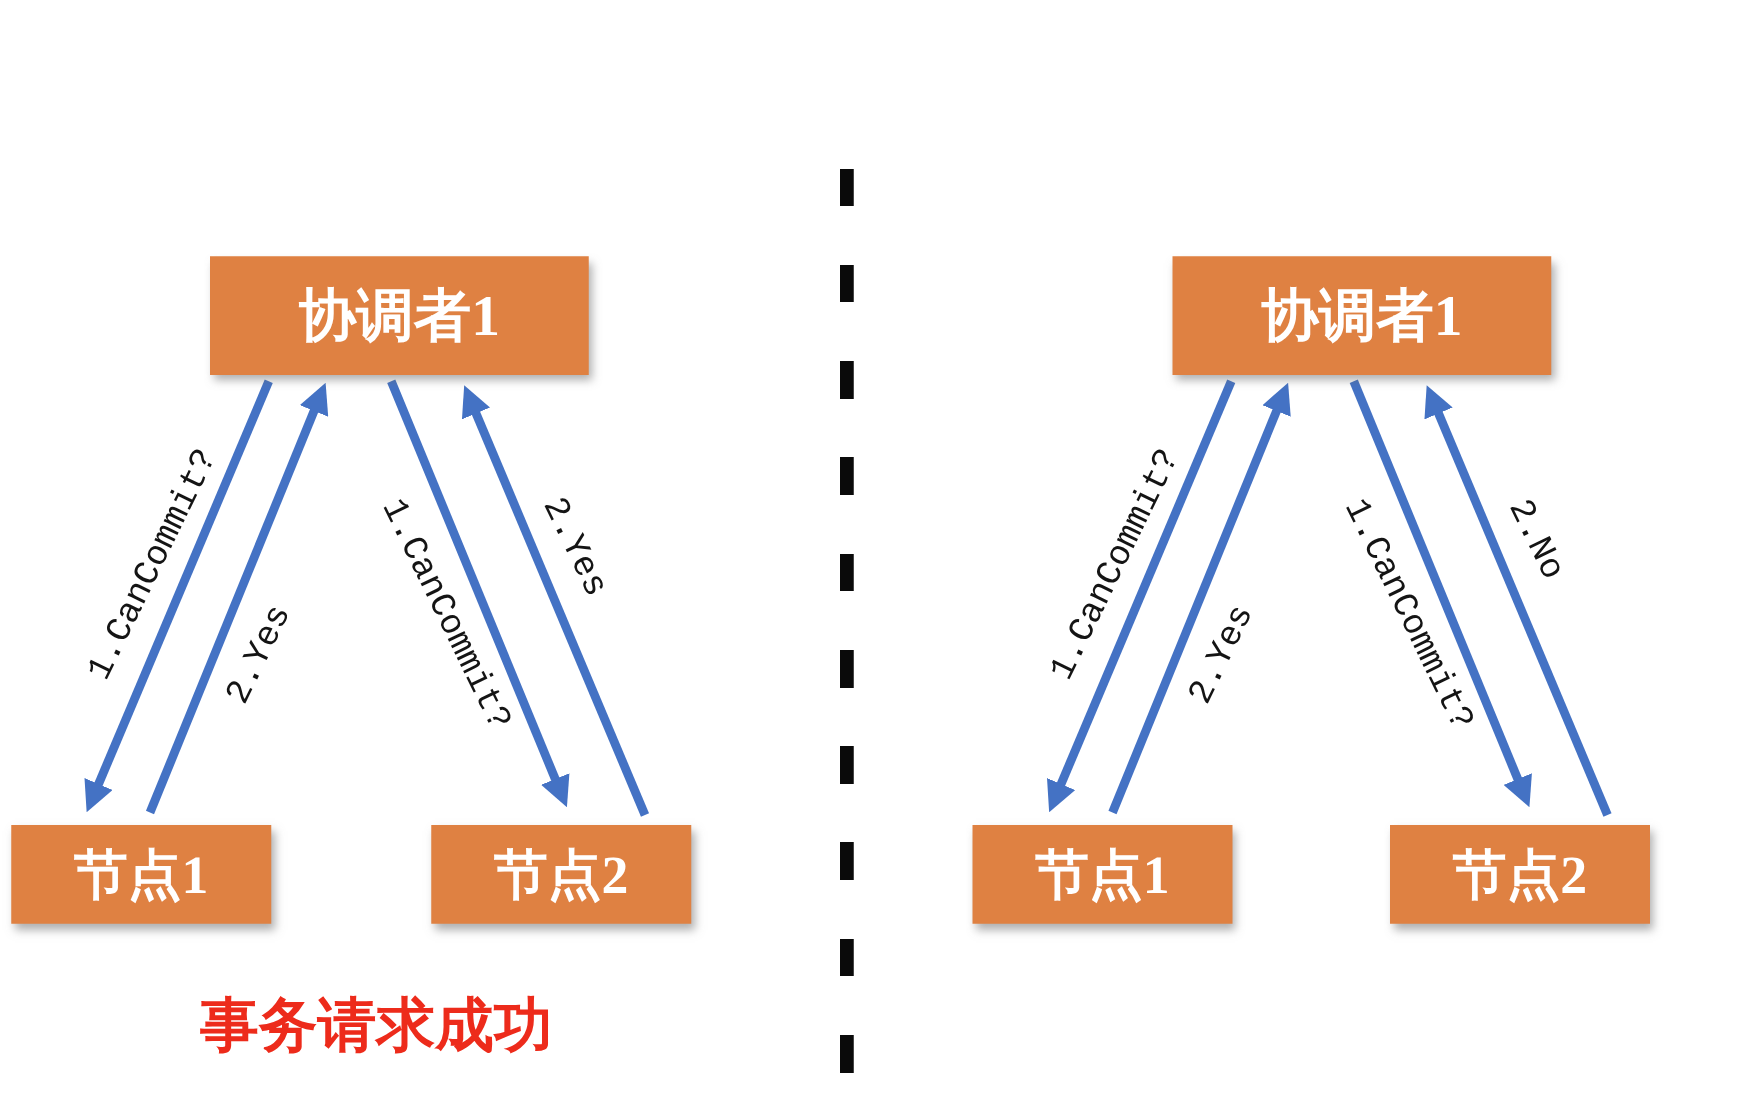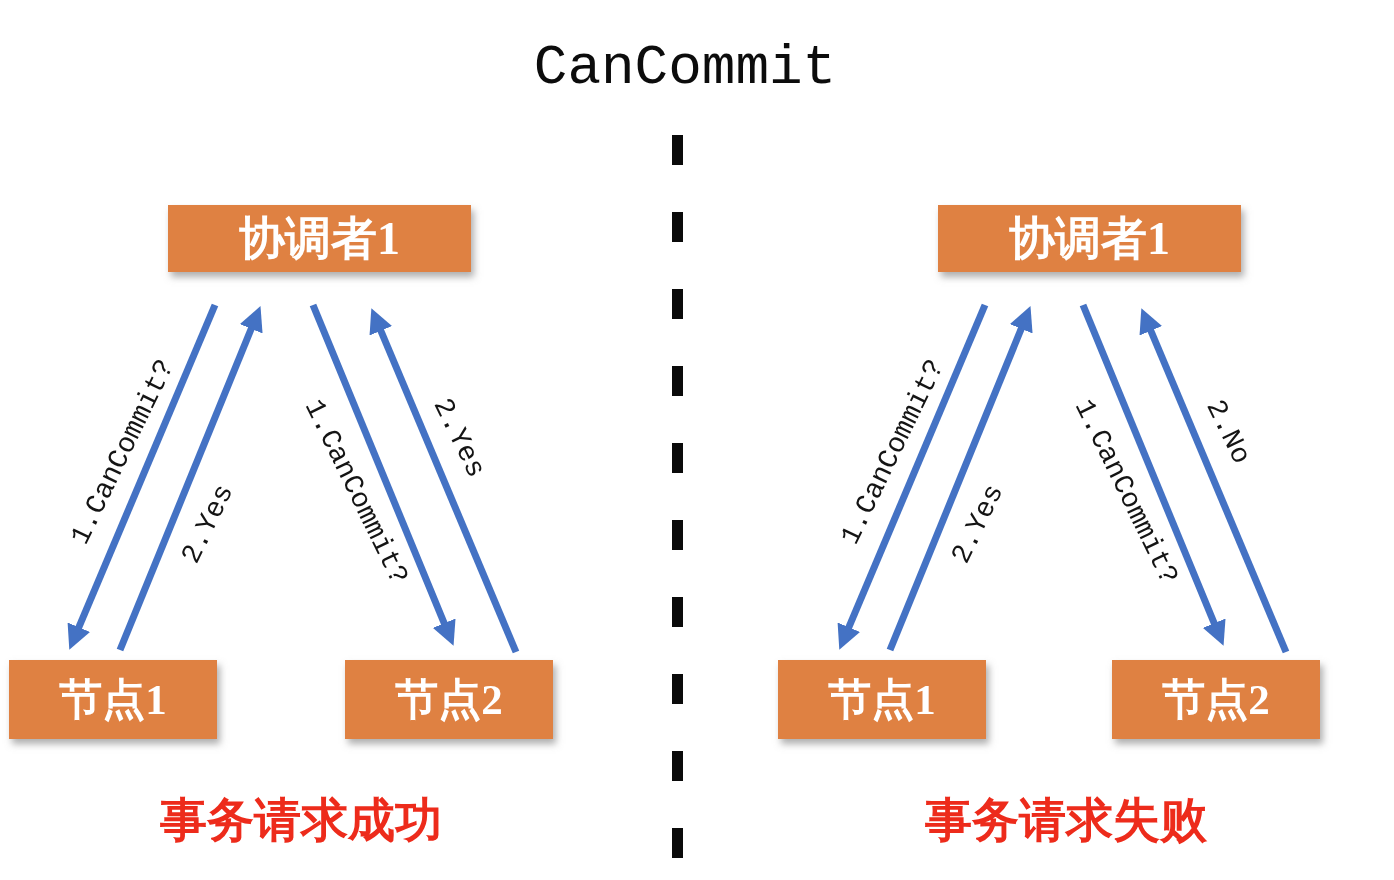--- a/index.html
+++ b/index.html
@@ -39,21 +39,21 @@
     position: absolute;
     background: #DF8142;
     color: #ffffff;
     display: flex;
     align-items: center;
     justify-content: center;
     font-weight: bold;
     box-shadow: 3px 5px 7px rgba(110,110,110,0.55);
     white-space: nowrap;
   }
-  .coordinator { width: 303px; height: 67px; font-size: 46px; }
+  .coordinator { width: 303px; height: 95px; font-size: 46px; }
   .node        { width: 208px; height: 79px; font-size: 43px; }
 
   .box-l-coord { left: 168px; top: 205px; }
   .box-l-node1 { left: 9px;   top: 660px; }
   .box-l-node2 { left: 345px; top: 660px; }
   .box-r-coord { left: 938px; top: 205px; }
   .box-r-node1 { left: 778px; top: 660px; }
   .box-r-node2 { left: 1112px;top: 660px; }
 
   svg.arrows { position: absolute; inset: 0; pointer-events: none; }
@@ -92,21 +92,20 @@
     white-space: nowrap;
   }
   .caption-left  { left: 301px; }
   .caption-right { left: 1066px; }
 </style>
 </head>
 <body>
 
 <div class="canvas">
 
-  <div class="diagram-title">CanCommit</div>
 
   <div class="divider"></div>
 
   <svg class="arrows" width="1394" height="880" viewBox="0 0 1394 880">
     <defs>
       <marker id="ah" viewBox="0 0 10 10" refX="3" refY="5" markerWidth="3.5" markerHeight="3.5" orient="auto">
         <path d="M0,0 L10,5 L0,10 Z" fill="#4472C4"></path>
       </marker>
     </defs>
 
@@ -133,15 +132,14 @@
   <div class="msg-label rot-neg lab-l-n1-rep">2.Yes</div>
   <div class="msg-label rot-pos lab-l-n2-req">1.CanCommit?</div>
   <div class="msg-label rot-pos lab-l-n2-rep">2.Yes</div>
 
   <div class="msg-label rot-neg lab-r-n1-req">1.CanCommit?</div>
   <div class="msg-label rot-neg lab-r-n1-rep">2.Yes</div>
   <div class="msg-label rot-pos lab-r-n2-req">1.CanCommit?</div>
   <div class="msg-label rot-pos lab-r-n2-rep">2.No</div>
 
   <div class="caption caption-left">事务请求成功</div>
-  <div class="caption caption-right">事务请求失败</div>
 
 </div>
 
 </body></html>

